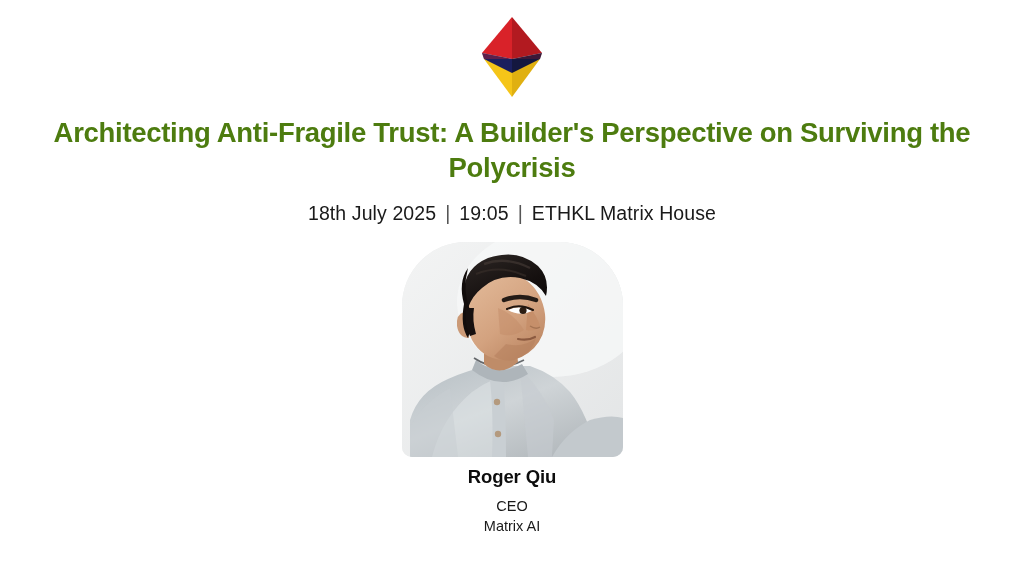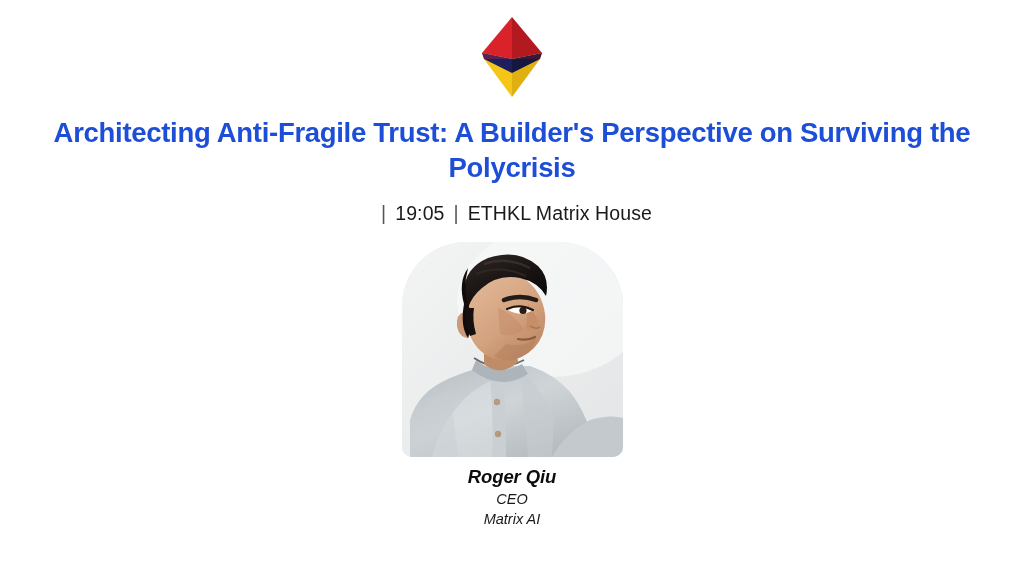--- a/index.html
+++ b/index.html
@@ -40,21 +40,21 @@
 
   
   .title {
     margin-top: 17px;
     width: 960px;
     text-align: center;
     font-size: 27.5px;
     line-height: 1.26;
     font-weight: bold;
     letter-spacing: -0.3px;
-    color: #1d4ed8;
+    color: #4d7c0f;
   }
 
   
   .meta {
     margin-top: 17px;
     font-size: 19.5px;
     font-weight: 400;
     color: #1a1a1a;
     letter-spacing: 0.1px;
     display: flex;
@@ -68,21 +68,20 @@
     padding: 0 9px;
     font-weight: 300;
   }
 
   
   .speaker {
     margin-top: 17px;
     display: flex;
     flex-direction: column;
     align-items: center;
-    font-style: italic;
   }
 
   .photo-frame {
     width: 221px;
     height: 215px;
     border-top-left-radius: 64px;
     border-top-right-radius: 64px;
     border-bottom-left-radius: 10px;
     border-bottom-right-radius: 10px;
     overflow: hidden;
@@ -92,21 +91,21 @@
   .photo-frame svg { display: block; width: 100%; height: 100%; }
 
   .speaker-name {
     margin-top: 9px;
     font-size: 18.5px;
     font-weight: bold;
     color: #0d0d0d;
     letter-spacing: -0.1px;
   }
   .speaker-role {
-    margin-top: 3px;
+    margin-top: 10px;
     font-size: 14.5px;
     font-weight: 400;
     color: #1a1a1a;
   }
   .speaker-org {
     margin-top: 4px;
     font-size: 14.5px;
     font-weight: 400;
     color: #1a1a1a;
   }
@@ -132,20 +131,21 @@
       <polygon points="76,46 48,60 48,84" fill="#e0b011"></polygon>
 
       <polygon points="18,40 48,46 20,46" fill="#d92229" opacity="0.35"></polygon>
       <polygon points="78,40 48,46 76,46" fill="#b21a20" opacity="0.25"></polygon>
     </svg>
   </div>
 
   <h1 class="title">Architecting Anti-Fragile Trust: A Builder's Perspective on Surviving the Polycrisis</h1>
 
   <div class="meta">
+    <span>18th July 2025</span>
     <span class="meta-sep">|</span>
     <span>19:05</span>
     <span class="meta-sep">|</span>
     <span>ETHKL Matrix House</span>
   </div>
 
   <div class="speaker">
 
     <div class="photo-frame">
       <svg viewBox="0 0 221 215" preserveAspectRatio="xMidYMid slice" aria-hidden="true">

